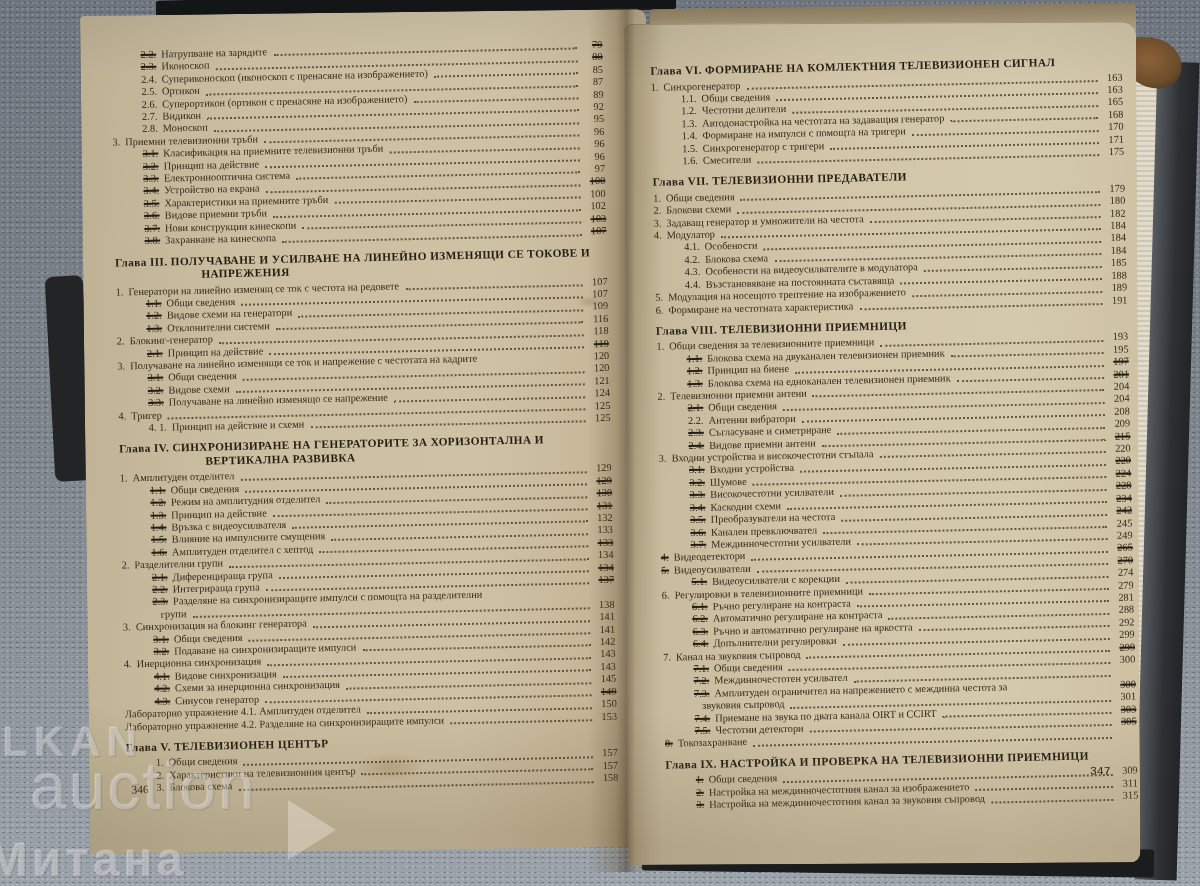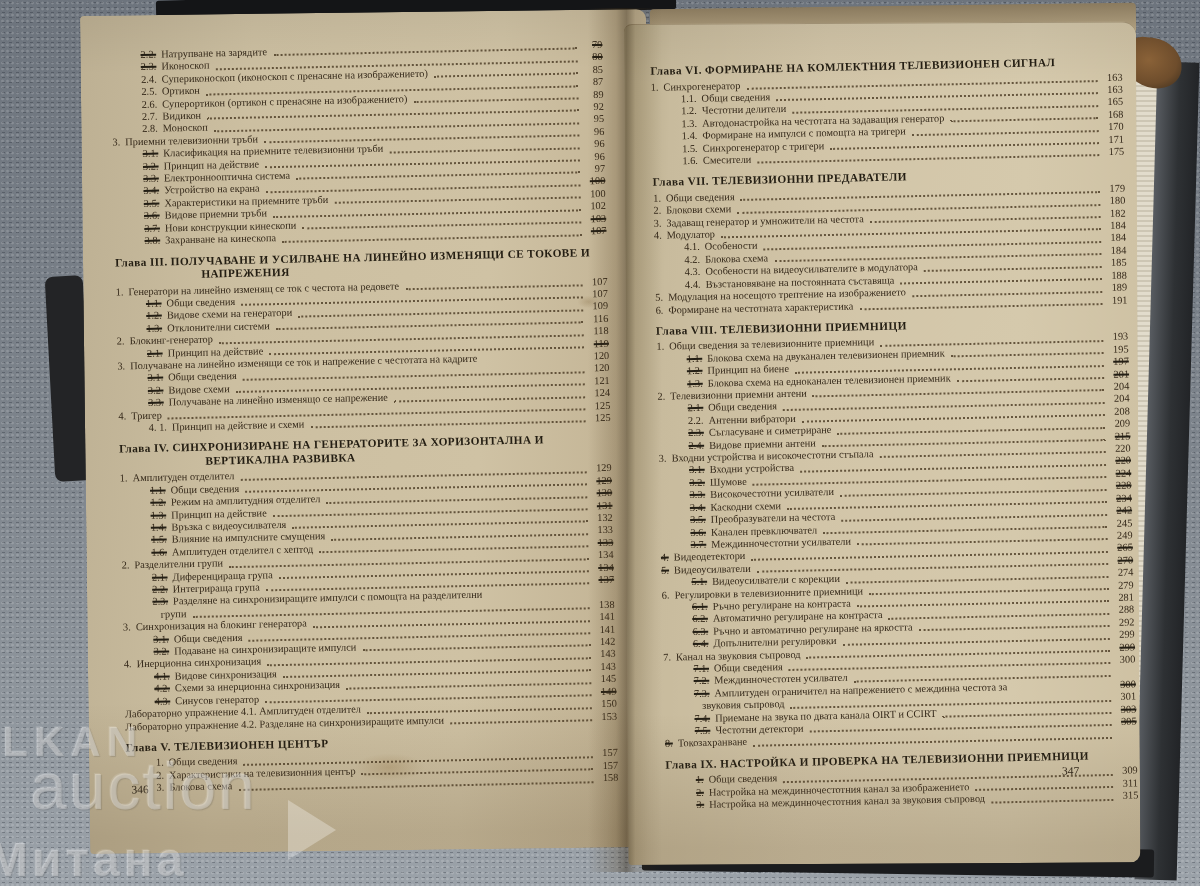--- a/index.html
+++ b/index.html
@@ -65,21 +65,21 @@
   .row .ttl{white-space:nowrap;}
   .row .dots{flex:1 1 0;min-width:6px;border-bottom:2px dotted rgba(72,56,34,0.8);
     margin:0 3px 2px 6px;align-self:flex-end;}
   .row.nd .dots{border-bottom:none;}
   .row .pg{min-width:22px;text-align:right;white-space:pre;}
   .i1{padding-left:30px;}
   .i2{padding-left:38px;}
   .x{text-decoration:line-through;text-decoration-thickness:1.6px;text-decoration-color:#241f15;}
   .folio{position:absolute;font-size:11.5px;color:#33291b;z-index:4;}
   .fl{left:42px;top:768px;}
-  .fr{left:434px;top:742px;}
+  .fr{left:462px;top:742px;font-family:Liberation Mono, monospace;}
   
   .watermark{position:absolute;left:0;top:700px;width:580px;height:186px;z-index:5;
     color:rgba(255,255,255,0.30);pointer-events:none;
     font-family:"Liberation Sans","DejaVu Sans",sans-serif;
     text-shadow:1px 1px 1px rgba(60,60,60,0.18), -1px -1px 1px rgba(255,255,255,0.14);}
   .wm-1{position:absolute;left:-34px;top:18px;font-size:42px;font-weight:bold;letter-spacing:6px;}
   .wm-2{position:absolute;left:30px;top:48px;font-size:66px;font-weight:normal;letter-spacing:2px;}
   .wm-tri{position:absolute;left:288px;top:100px;width:0;height:0;
     border-left:48px solid rgba(255,255,255,0.30);
     border-top:30px solid transparent;border-bottom:30px solid transparent;}

